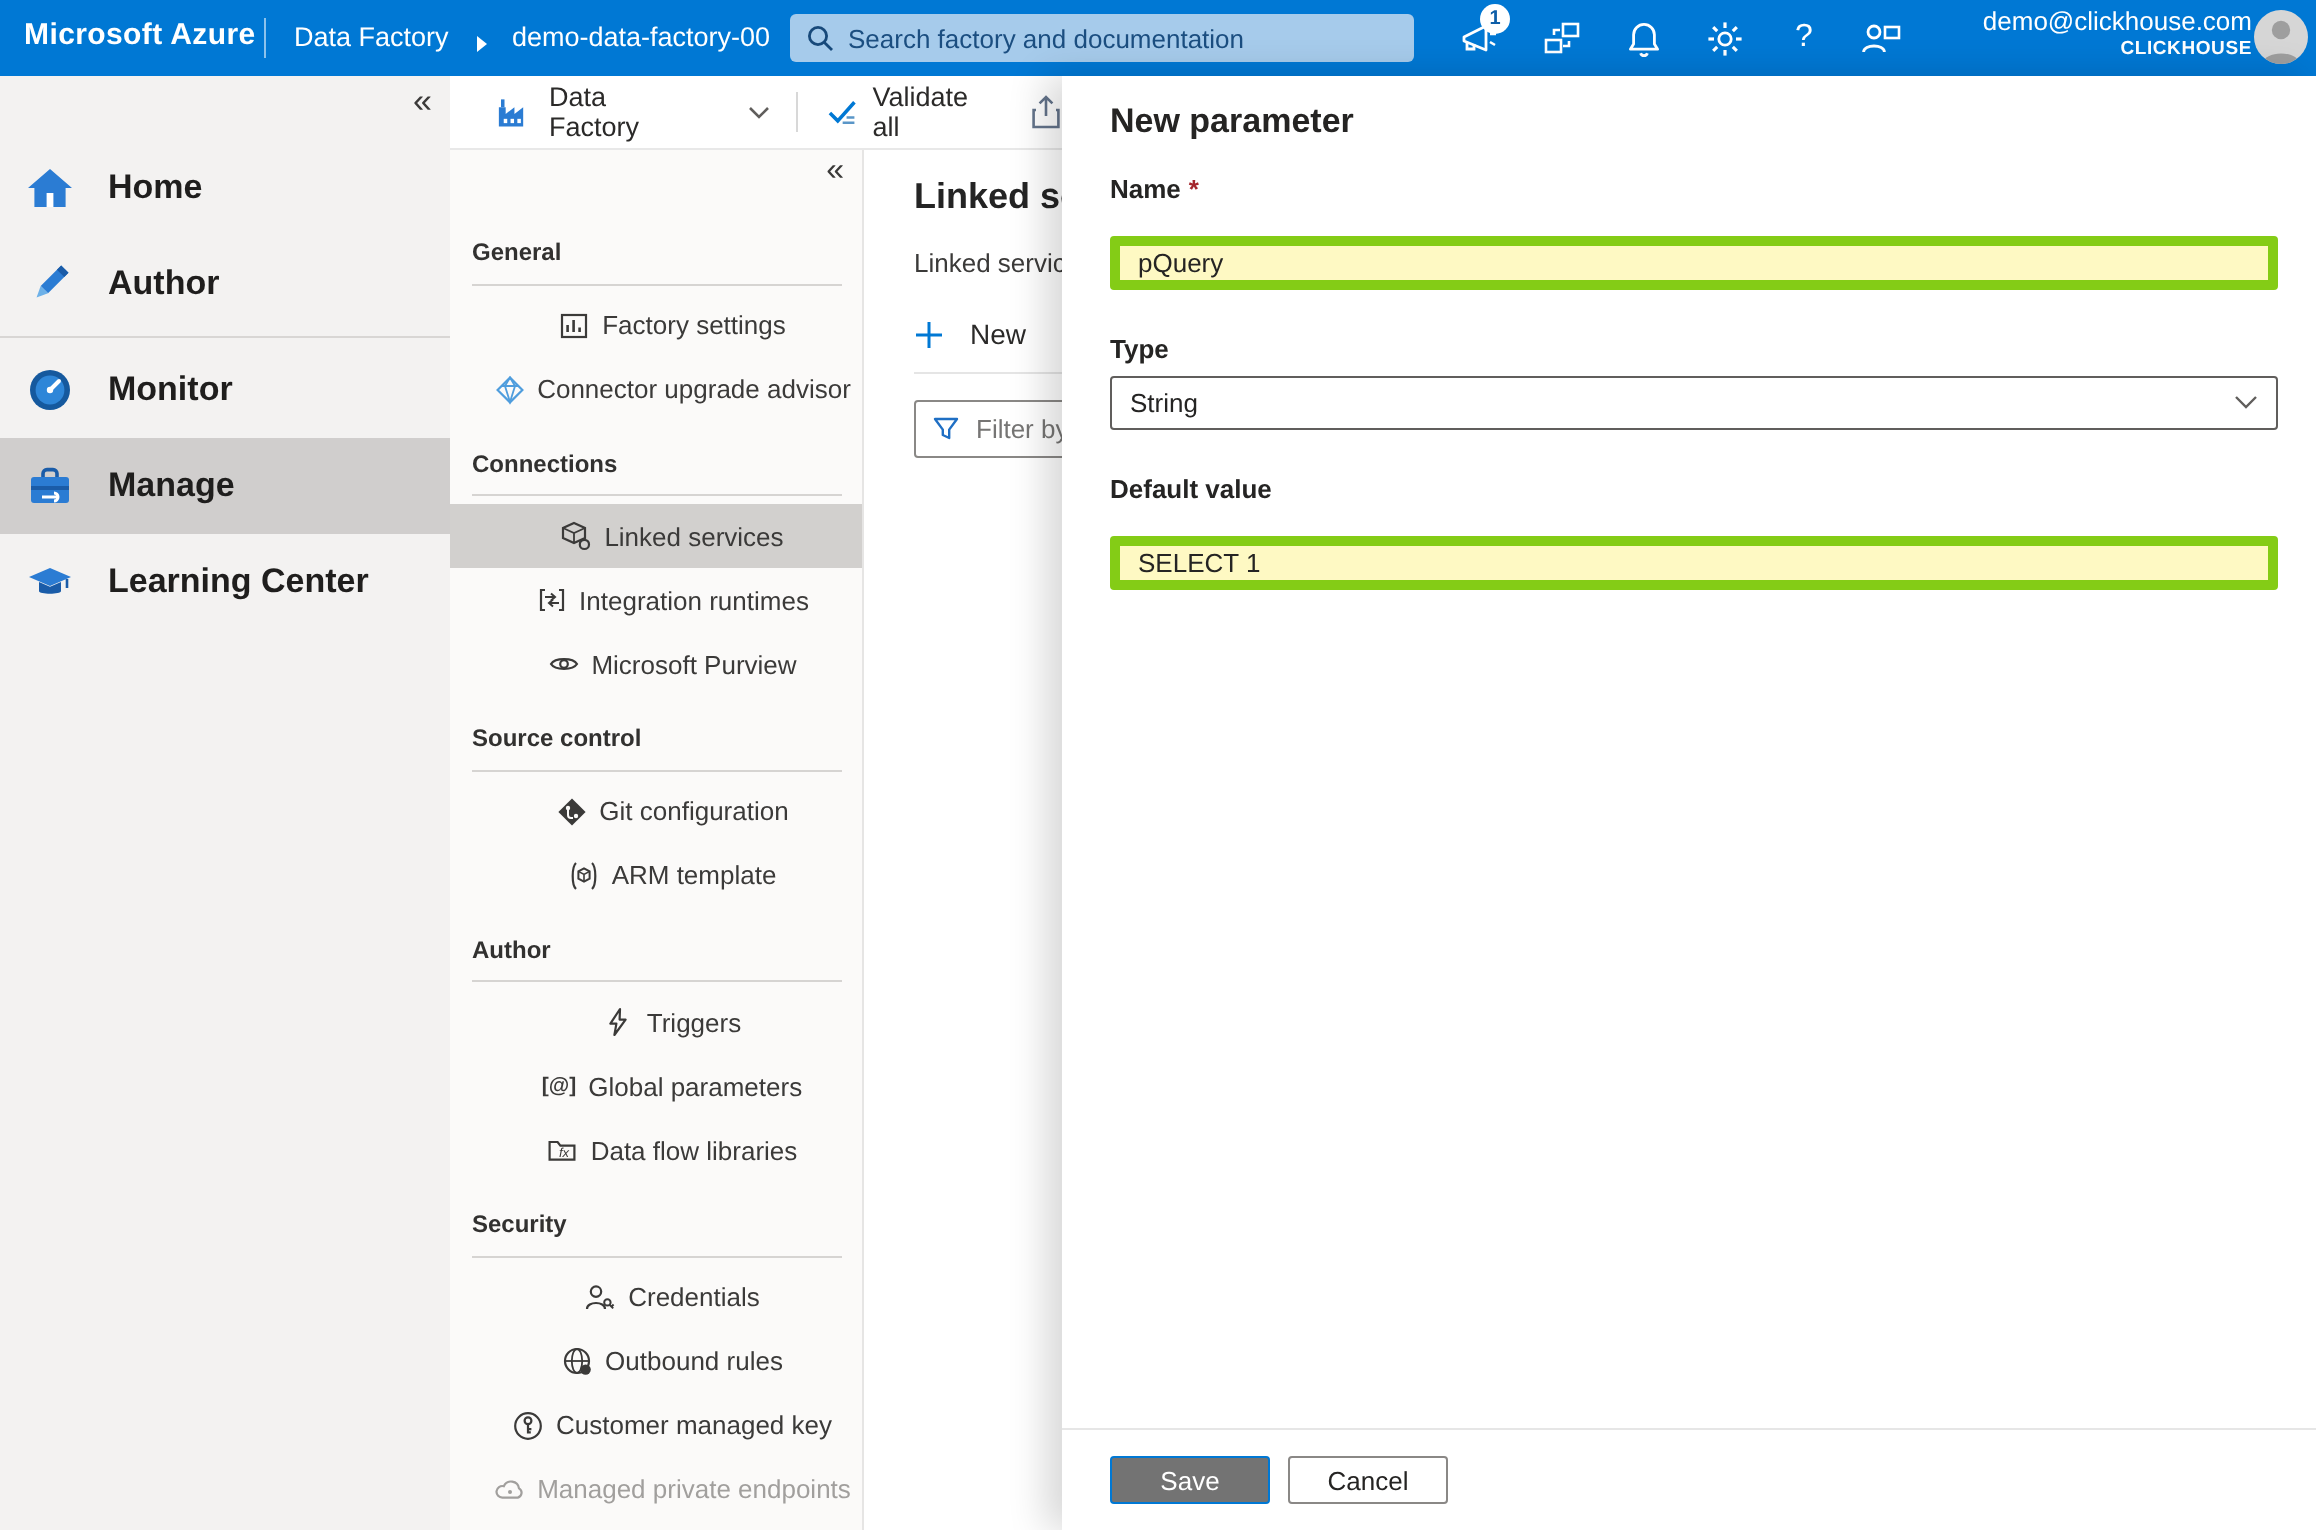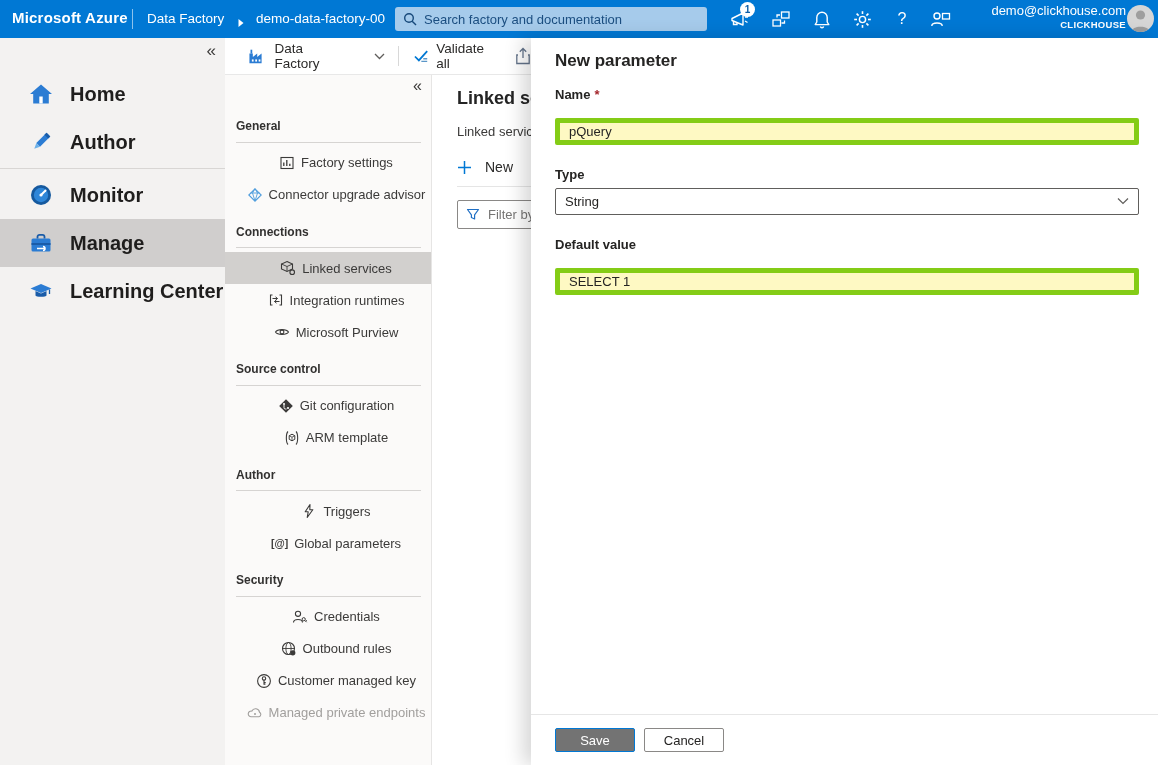--- a/index.html
+++ b/index.html
@@ -22,21 +22,21 @@
   .tb-help { font-size:16px; color:#fff; font-weight:400; }
   .tb-account { position:absolute; right:32px; top:3px; text-align:right; line-height:1.25; }
   .tb-email { font-size:13px; }
   .tb-tenant { font-size:9.5px; font-weight:700; letter-spacing:.3px; }
   .tb-avatar { position:absolute; right:4px; top:5px; width:27px; height:27px; border-radius:50%; background:#d6d6d6; overflow:hidden; cursor:pointer; }
 
   
   #leftnav { position:absolute; left:0; top:38px; width:225px; height:727px; background:#f3f2f1; }
   .ln-collapse { position:absolute; right:9px; top:3px; font-size:17px; color:#3b3a39; cursor:pointer; }
   .ln-items { position:absolute; top:32px; left:0; right:0; }
-  .ln-item { height:48px; display:flex; align-items:center; padding-left:28px; gap:16px; font-size:20px; font-weight:600; color:#1f1e1d; cursor:pointer; }
+  .ln-item { height:48px; display:flex; align-items:center; padding-left:12px; gap:16px; font-size:17px; font-weight:600; color:#1f1e1d; cursor:pointer; }
   .ln-item.selected { background:#d0cecd; }
   .ln-divider { border-top:1px solid #d8d6d4; margin:2px 0; }
 
   
   #toolbar { position:absolute; left:225px; top:38px; width:306px; height:37px; background:#fff; border-bottom:1px solid #e8e8e8; display:flex; align-items:center; }
   .t-factory { display:flex; align-items:center; gap:9px; margin-left:22px; cursor:pointer; }
   .t-label { font-size:13.5px; color:#2b2a29; }
   .t-chevron { margin-left:15px; cursor:pointer; display:flex; }
   .t-vsep { width:1px; height:20px; background:#d8d8d8; margin:0 14px 0 13px; }
   .t-validate { display:flex; align-items:center; gap:7px; cursor:pointer; }
@@ -331,20 +331,27 @@
         <div class="mn-item">
           <svg width="16" height="16" viewBox="0 0 16 16">
               <path d="M9 1.5 L4.2 8.8 H7.2 L6.2 14.5 L11.8 6.8 H8.8 Z" fill="none" stroke="currentColor" stroke-width="1.1" stroke-linejoin="round"></path>
             </svg>
           <span>Triggers</span>
         </div>
         <div class="mn-item">
           <span class="txticon">[@]</span>
           <span>Global parameters</span>
         </div>
+        <div class="mn-item">
+          <svg width="16" height="16" viewBox="0 0 16 16">
+              <path d="M1.8 4 h4 l1.4 1.8 h7 V12.8 h-12.4 Z" fill="none" stroke="currentColor" stroke-width="1.1"></path>
+              <text x="9" y="11.4" text-anchor="middle" font-size="6.5" font-style="italic" fill="currentColor">fx</text>
+            </svg>
+          <span>Data flow libraries</span>
+        </div>
       </div>
 
       <div class="mn-section">
         <div class="mn-header">Security</div>
         <div class="mn-rule"></div>
         <div class="mn-item">
           <svg width="16" height="16" viewBox="0 0 16 16">
               <circle cx="6" cy="4.8" r="2.6" fill="none" stroke="currentColor" stroke-width="1.1"></circle>
               <path d="M1.5 13.5 c0-4 9-4 9 0" fill="none" stroke="currentColor" stroke-width="1.1"></path>
               <circle cx="11.7" cy="10.2" r="1.6" fill="none" stroke="currentColor" stroke-width="1"></circle>

